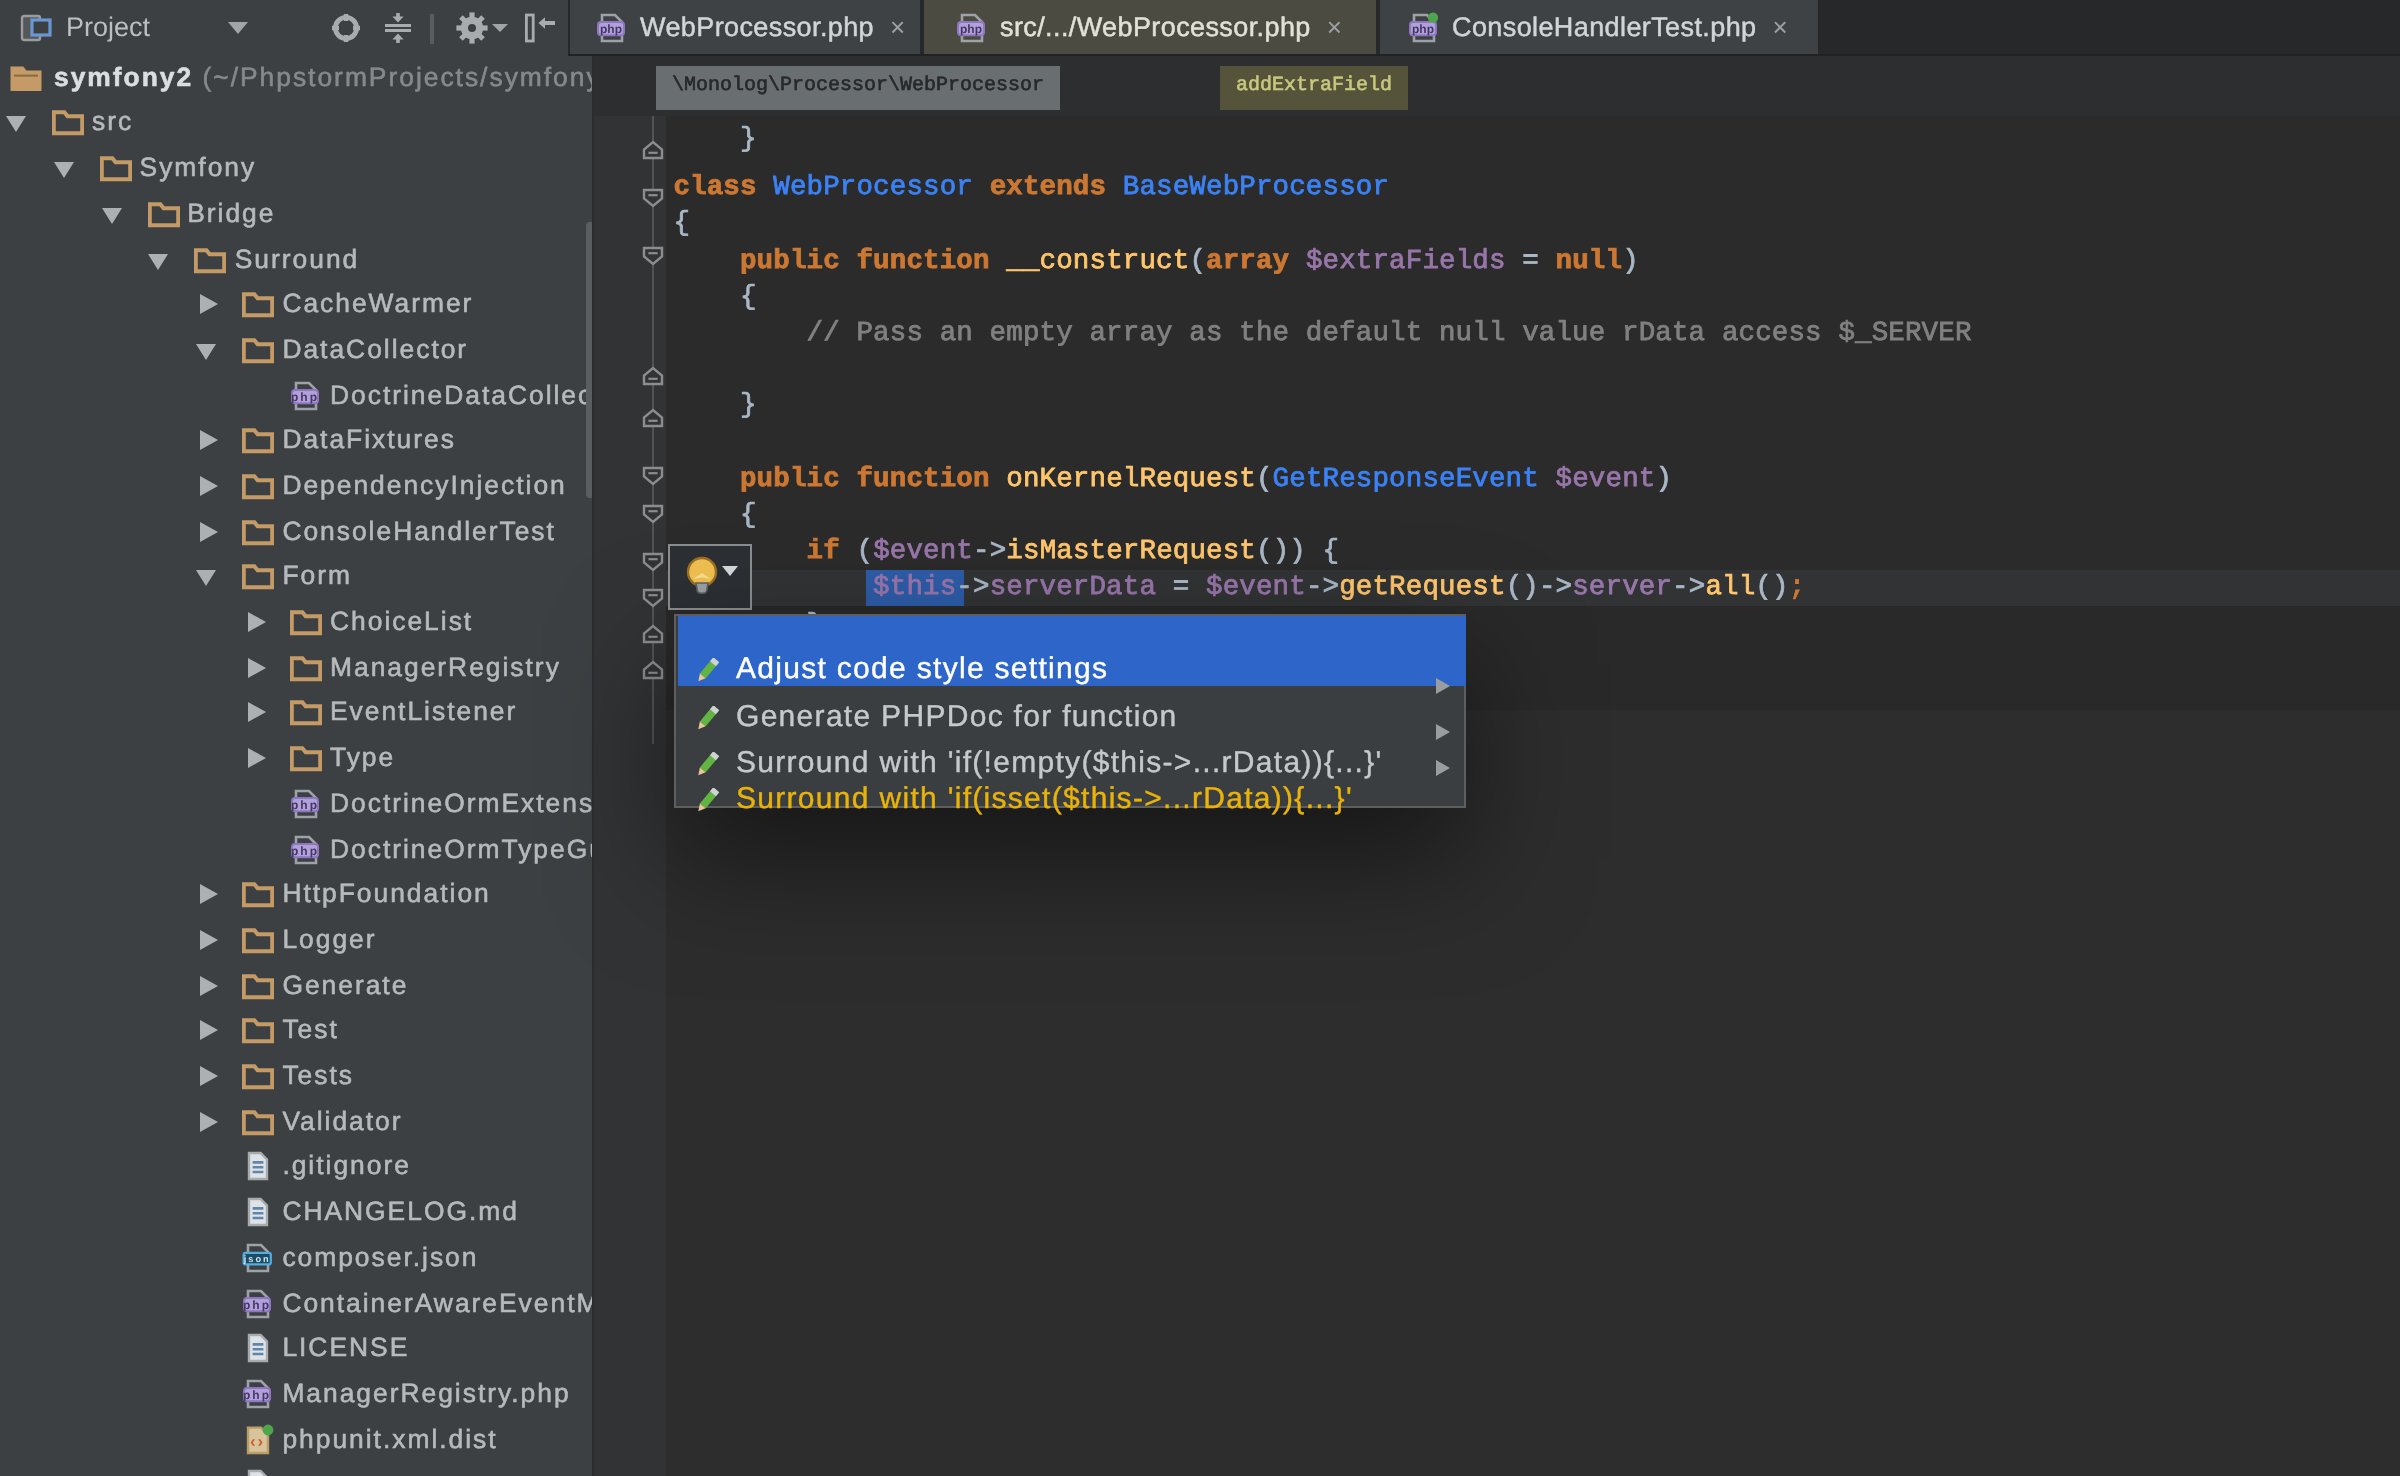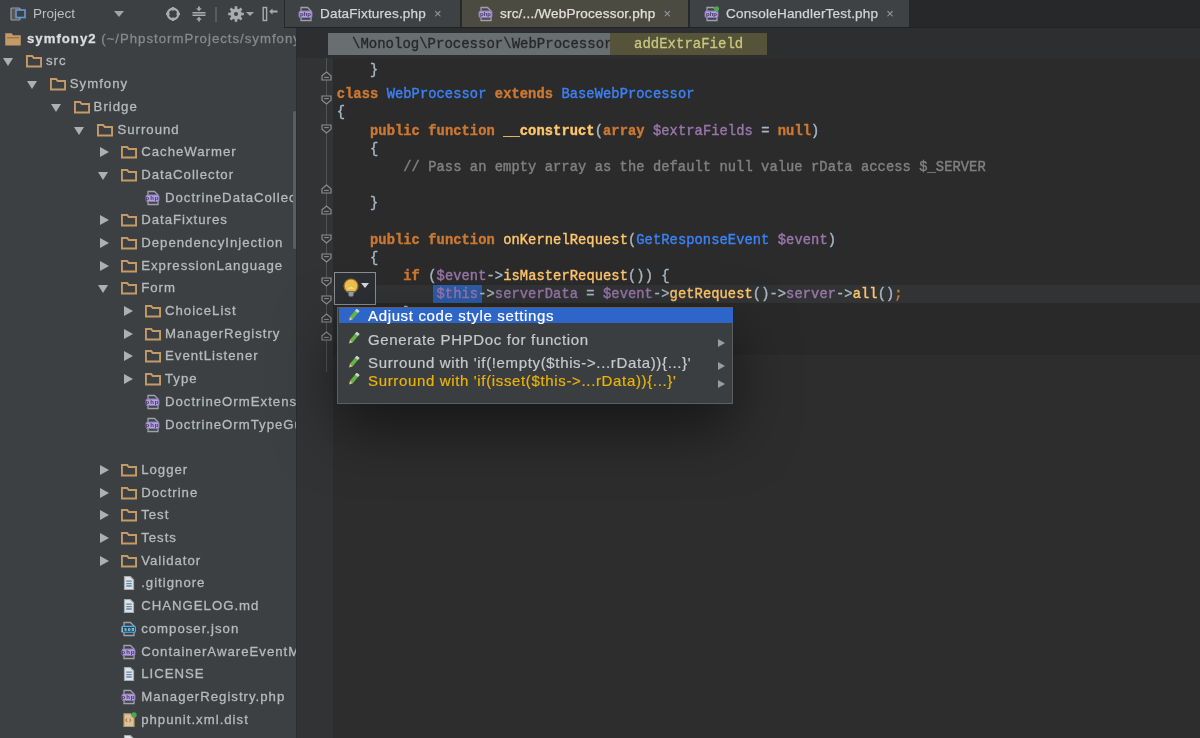--- a/index.html
+++ b/index.html
@@ -10,21 +10,21 @@
   
   #toolbar { left:0; top:0; width:284px; height:28px; background:#3d4042; }
   #tabbar { left:284px; top:0; width:916px; height:30px; background:#26282a; }
   .tab { position:absolute; top:0; height:27px; display:flex; align-items:center; }
   .tab .tname { font-size:13.5px; letter-spacing:0.2px; color:#d2d4d6; margin-left:6px;
     -webkit-text-stroke:0.25px currentColor; }
   .tab .tx { color:#9da0a3; font-size:13px; margin-left:8px; margin-right:0; }
   
   #crumbs { left:297px; top:28px; width:903px; height:30px; background:#2c2e30; }
   .crumbbox { position:absolute; top:5px; height:22px; font-family:"Liberation Mono",monospace;
-     font-size:14px; line-height:22px; padding:0 24px; -webkit-text-stroke:0.3px currentColor; }
+     font-size:10px; line-height:22px; padding:0 8px; -webkit-text-stroke:0.3px currentColor; }
   
   #tree { left:0; top:28px; width:297px; height:710px; background:#3d4042; overflow:hidden;
     border-right:1px solid #2a2c2e; }
   .trow { position:absolute; height:22.7px; display:flex; align-items:center; white-space:nowrap;
     font-size:13.2px; letter-spacing:1px; color:#b6babc; left:0; width:297px; overflow:hidden;
     -webkit-text-stroke:0.3px currentColor; }
   .arr-r { width:0; height:0; border-left:9px solid #adb0b2; border-top:5.5px solid transparent;
     border-bottom:5.5px solid transparent; display:inline-block; }
   .arr-d { width:0; height:0; border-top:8px solid #adb0b2; border-left:5.5px solid transparent;
     border-right:5.5px solid transparent; display:inline-block; }
@@ -34,23 +34,23 @@
   #editor { left:333px; top:58px; width:867px; height:680px; background:#2b2b2b; }
   .cline { position:absolute; left:3.7px; height:18px; line-height:18px; white-space:pre;
     font-family:"Liberation Mono",monospace; font-size:13.75px; letter-spacing:0.07px; color:#a9b7c6;
     -webkit-text-stroke:0.4px currentColor; }
   .kw { color:#cc7832; font-weight:bold; }
   .mth { color:#ffc66d; }
   .vr { color:#9876aa; }
   .cmt { color:#808080; }
   .smc { color:#cc7832; }
   .cls { color:#3b82f6; }
-  .b { font-weight:bold; }
+  .b { font-weight:normal; }
   .i { font-style:italic; }
-  .pitem { left:1px; width:393.5px; height:15px; display:flex; align-items:center;
+  .pitem { left:1px; width:393.5px; height:35px; display:flex; align-items:flex-end;
     font-size:15px; letter-spacing:0.65px; -webkit-text-stroke:0.2px currentColor; }
   .pico { display:inline-flex; margin-left:7px; margin-right:8px; }
   .parr { position:absolute; right:8px; top:7px; width:0; height:0;
     border-left:7px solid #9a9da0; border-top:4.5px solid transparent; border-bottom:4.5px solid transparent; }
 </style>
 </head>
 <body>
 <div id="stage">
   <div class="abs" id="toolbar">
     <svg class="abs" style="left:10px;top:6px" width="16" height="16" viewBox="0 0 16 16">
@@ -92,21 +92,21 @@
   <div class="abs" id="tabbar">
     <div class="abs" style="left:0;bottom:0;width:916px;height:3px;background:#202224"></div>
     <div class="tab" style="left:1px;width:175px;background:#3e4244">
       <span style="margin-left:13px;display:inline-flex">
           <svg width="16" height="16" viewBox="0 0 16 16">
             <path d="M3 1.5 h6.5 l3.5 3.5 v9.5 h-10 z" fill="none" stroke="#9da2a8" stroke-width="1.3"></path>
             <rect x="1" y="5" width="13" height="6.6" rx="1.5" fill="#b1a0da" stroke="#8d78c0" stroke-width="1"></rect>
             <text x="7.5" y="10.4" text-anchor="middle" font-family="Liberation Sans" font-size="6" font-weight="bold" fill="#453763">php</text>
           </svg>
         </span>
-      <span class="tname">DataFixtures.php</span>
+      <span class="tname">WebProcessor.php</span>
         <span class="tx">×</span>
     </div>
     <div class="tab" style="left:178px;width:226px;background:#4c4b41">
       <span style="margin-left:16px;display:inline-flex">
           <svg width="16" height="16" viewBox="0 0 16 16">
             <path d="M3 1.5 h6.5 l3.5 3.5 v9.5 h-10 z" fill="none" stroke="#9da2a8" stroke-width="1.3"></path>
             <rect x="1" y="5" width="13" height="6.6" rx="1.5" fill="#b1a0da" stroke="#8d78c0" stroke-width="1"></rect>
             <text x="7.5" y="10.4" text-anchor="middle" font-family="Liberation Sans" font-size="6" font-weight="bold" fill="#453763">php</text>
           </svg>
         </span>
@@ -196,21 +196,21 @@
         <span class="abs tico" style="left:121.2px;top:3px"><svg width="16" height="16" viewBox="0 0 16 16">
             <path d="M0.9 3.1 h5.3 l1.6 2 H15.1 v8.5 H0.9 z" fill="none" stroke="#c49a66" stroke-width="2"></path>
           </svg></span>
         <span class="abs" style="left:141.2px;top:3px">DependencyInjection</span>
       </div>
     <div class="trow" style="top:226.7px">
         <span class="abs arr-r" style="left:100.2px;top:6px"></span>
         <span class="abs tico" style="left:121.2px;top:3px"><svg width="16" height="16" viewBox="0 0 16 16">
             <path d="M0.9 3.1 h5.3 l1.6 2 H15.1 v8.5 H0.9 z" fill="none" stroke="#c49a66" stroke-width="2"></path>
           </svg></span>
-        <span class="abs" style="left:141.2px;top:3px">ExpressionLanguage</span>
+        <span class="abs" style="left:141.2px;top:3px">ConsoleHandlerTest</span>
       </div>
     <div class="trow" style="top:249.3px">
         <span class="abs arr-d" style="left:98.2px;top:8px"></span>
         <span class="abs tico" style="left:121.2px;top:3px"><svg width="16" height="16" viewBox="0 0 16 16">
             <path d="M0.9 3.1 h5.3 l1.6 2 H15.1 v8.5 H0.9 z" fill="none" stroke="#c49a66" stroke-width="2"></path>
           </svg></span>
         <span class="abs" style="left:141.2px;top:3px">Form</span>
       </div>
     <div class="trow" style="top:272.0px">
         <span class="abs arr-r" style="left:124.0px;top:6px"></span>
@@ -249,33 +249,40 @@
         <span class="abs" style="left:165.0px;top:3px">DoctrineOrmExtension.php</span>
       </div>
     <div class="trow" style="top:385.5px">
         <span class="abs tico" style="left:145.0px;top:3px"><svg width="16" height="16" viewBox="0 0 16 16">
             <path d="M3 1.5 h6.5 l3.5 3.5 v9.5 h-10 z" fill="none" stroke="#9da2a8" stroke-width="1.3"></path>
             <rect x="1" y="5" width="13" height="6.6" rx="1.5" fill="#b1a0da" stroke="#8d78c0" stroke-width="1"></rect>
             <text x="7.5" y="10.4" text-anchor="middle" font-family="Liberation Sans" font-size="6" font-weight="bold" fill="#453763">php</text>
           </svg></span>
         <span class="abs" style="left:165.0px;top:3px">DoctrineOrmTypeGuesser.php</span>
       </div>
+    <div class="trow" style="top:408.2px">
+        <span class="abs arr-r" style="left:100.2px;top:6px"></span>
+        <span class="abs tico" style="left:121.2px;top:3px"><svg width="16" height="16" viewBox="0 0 16 16">
+            <path d="M0.9 3.1 h5.3 l1.6 2 H15.1 v8.5 H0.9 z" fill="none" stroke="#c49a66" stroke-width="2"></path>
+          </svg></span>
+        <span class="abs" style="left:141.2px;top:3px">HttpFoundation</span>
+      </div>
     <div class="trow" style="top:430.9px">
         <span class="abs arr-r" style="left:100.2px;top:6px"></span>
         <span class="abs tico" style="left:121.2px;top:3px"><svg width="16" height="16" viewBox="0 0 16 16">
             <path d="M0.9 3.1 h5.3 l1.6 2 H15.1 v8.5 H0.9 z" fill="none" stroke="#c49a66" stroke-width="2"></path>
           </svg></span>
         <span class="abs" style="left:141.2px;top:3px">Logger</span>
       </div>
     <div class="trow" style="top:453.6px">
         <span class="abs arr-r" style="left:100.2px;top:6px"></span>
         <span class="abs tico" style="left:121.2px;top:3px"><svg width="16" height="16" viewBox="0 0 16 16">
             <path d="M0.9 3.1 h5.3 l1.6 2 H15.1 v8.5 H0.9 z" fill="none" stroke="#c49a66" stroke-width="2"></path>
           </svg></span>
-        <span class="abs" style="left:141.2px;top:3px">Doctrine</span>
+        <span class="abs" style="left:141.2px;top:3px">Generate</span>
       </div>
     <div class="trow" style="top:476.3px">
         <span class="abs arr-r" style="left:100.2px;top:6px"></span>
         <span class="abs tico" style="left:121.2px;top:3px"><svg width="16" height="16" viewBox="0 0 16 16">
             <path d="M0.9 3.1 h5.3 l1.6 2 H15.1 v8.5 H0.9 z" fill="none" stroke="#c49a66" stroke-width="2"></path>
           </svg></span>
         <span class="abs" style="left:141.2px;top:3px">Test</span>
       </div>
     <div class="trow" style="top:499.0px">
         <span class="abs arr-r" style="left:100.2px;top:6px"></span>

